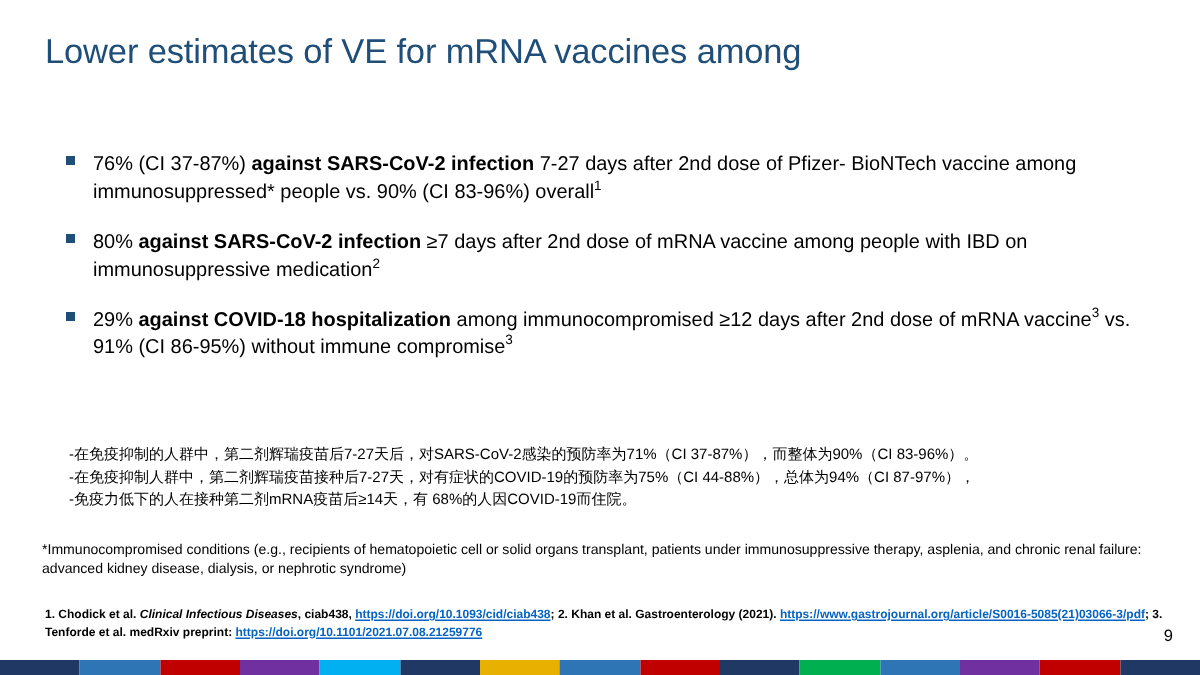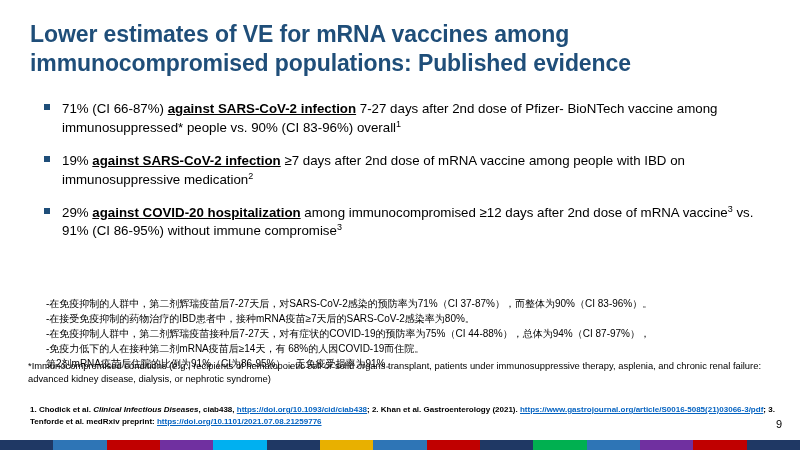--- a/index.html
+++ b/index.html
@@ -20,21 +20,21 @@
     background: #ffffff;
     box-sizing: border-box;
   }
   .title {
     position: absolute;
     left: 30px;
     top: 20px;
     width: 740px;
     color: #1f4e79;
     font-size: 23px;
-    font-weight: bold;
+    font-weight: normal;
     line-height: 1.28;
     letter-spacing: -0.1px;
   }
   .bullets {
     position: absolute;
     left: 44px;
     top: 100px;
     width: 720px;
   }
   .bullet {
@@ -48,21 +48,20 @@
   .bullet .marker {
     position: absolute;
     left: 0;
     top: 4px;
     width: 6px;
     height: 6px;
     background: #1f4e79;
   }
   .b {
     font-weight: bold;
-    text-decoration: underline;
   }
   sup {
     font-size: 9px;
     vertical-align: super;
     line-height: 0;
   }
   .cjk {
     position: absolute;
     left: 46px;
     top: 296px;
@@ -120,35 +119,32 @@
     height: 100%;
   }
 </style>
 </head>
 <body>
 
 <div class="slide">
 
   <div class="title">
     <div>Lower estimates of VE for mRNA vaccines among</div>
-    <div>immunocompromised populations: Published evidence</div>
   </div>
 
   <div class="bullets" id="bullet-list">
-      <div class="bullet"><span class="marker"></span><span>71% (CI 66-87%) </span><span class="b">against SARS-CoV-2 infection</span><span> 7-27 days after 2nd dose of Pfizer-  BioNTech vaccine among immunosuppressed* people vs. 90% (CI 83-96%) overall</span><sup>1</sup></div>
-      <div class="bullet"><span class="marker"></span><span>19% </span><span class="b">against SARS-CoV-2 infection</span><span> ≥7 days after 2nd dose of mRNA vaccine among  people with IBD on immunosuppressive medication</span><sup>2</sup></div>
-      <div class="bullet"><span class="marker"></span><span>29% </span><span class="b">against COVID-20 hospitalization</span><span> among immunocompromised ≥12 days after 2nd dose of mRNA vaccine</span><sup>3</sup><span> vs. 91% (CI 86-95%) without immune compromise</span><sup>3</sup></div>
+      <div class="bullet"><span class="marker"></span><span>76% (CI 37-87%) </span><span class="b">against SARS-CoV-2 infection</span><span> 7-27 days after 2nd dose of Pfizer-  BioNTech vaccine among immunosuppressed* people vs. 90% (CI 83-96%) overall</span><sup>1</sup></div>
+      <div class="bullet"><span class="marker"></span><span>80% </span><span class="b">against SARS-CoV-2 infection</span><span> ≥7 days after 2nd dose of mRNA vaccine among  people with IBD on immunosuppressive medication</span><sup>2</sup></div>
+      <div class="bullet"><span class="marker"></span><span>29% </span><span class="b">against COVID-18 hospitalization</span><span> among immunocompromised ≥12 days after 2nd dose of mRNA vaccine</span><sup>3</sup><span> vs. 91% (CI 86-95%) without immune compromise</span><sup>3</sup></div>
     </div>
 
   <div class="cjk" id="cjk-block">
       <div>-在免疫抑制的人群中，第二剂辉瑞疫苗后7-27天后，对SARS-CoV-2感染的预防率为71%（CI 37-87%），而整体为90%（CI 83-96%）。</div>
-      <div>-在接受免疫抑制的药物治疗的IBD患者中，接种mRNA疫苗≥7天后的SARS-CoV-2感染率为80%。</div>
       <div>-在免疫抑制人群中，第二剂辉瑞疫苗接种后7-27天，对有症状的COVID-19的预防率为75%（CI 44-88%），总体为94%（CI 87-97%），</div>
       <div>-免疫力低下的人在接种第二剂mRNA疫苗后≥14天，有 68%的人因COVID-19而住院。</div>
-      <div>第2剂mRNA疫苗后住院的比例为91%（CI为86-95%），无免疫受损率为91%。</div>
     </div>
 
   <div class="footnote">*Immunocompromised conditions (e.g., recipients of hematopoietic cell or solid organs transplant, patients under immunosuppressive therapy, asplenia, and chronic renal failure: advanced kidney disease, dialysis, or nephrotic syndrome)</div>
 
   <div class="refs">
     <span>1.</span><span> Chodick et al. </span><span class="it">Clinical Infectious Diseases</span><span>, ciab438, </span><span class="lnk">https://doi.org/10.1093/cid/ciab438</span><span>; </span><span>2.</span><span> Khan et al. Gastroenterology (2021). </span><span class="lnk">https://www.gastrojournal.org/article/S0016-5085(21)03066-3/pdf</span><span>; </span><span>3.</span><span> Tenforde et al. medRxiv preprint: </span><span class="lnk">https://doi.org/10.1101/2021.07.08.21259776</span>
   </div>
 
   <div class="page-num">9</div>
 

